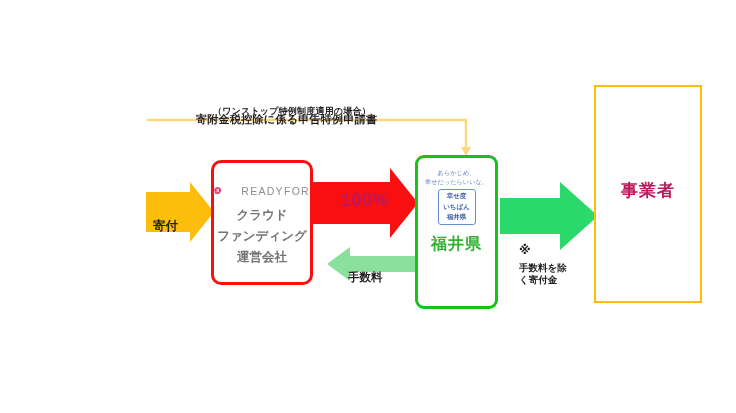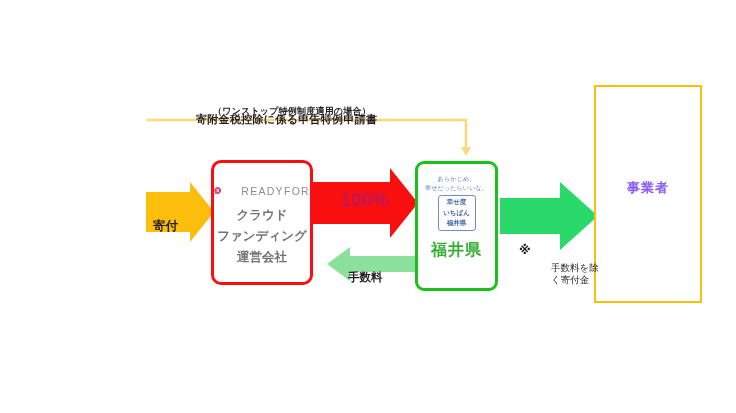--- a/index.html
+++ b/index.html
@@ -63,23 +63,23 @@
     left: 594px; top: 85px;
     width: 108px; height: 218px;
     background: #ffffff;
     border: 2px solid #FBBE0C;
     box-sizing: border-box;
   }
   #business-label {
     position: absolute;
     left: 0; right: 0; top: 92px;
     text-align: center;
-    font-size: 13px;
-    font-weight: 700;
-    color: #8b5cf6;
+    font-size: 17px;
+    font-weight: 700;
+    color: #be185d;
     letter-spacing: 1px;
   }
 
   
   #cf-block {
     left: 211px; top: 160px;
     width: 102px; height: 125px;
     background: #ffffff;
     border: 3px solid #FA0F10;
     border-radius: 10px;
@@ -108,22 +108,22 @@
     font-weight: 700;
     font-size: 12.5px;
     letter-spacing: 0px;
   }
   #cf-line-1 { top: 44px; }
   #cf-line-2 { top: 65px; }
   #cf-line-3 { top: 86px; }
 
   
   #pref-block {
-    left: 415px; top: 161px;
-    width: 83px; height: 130px;
+    left: 415px; top: 155px;
+    width: 83px; height: 154px;
     background: #ffffff;
     border: 3px solid #19C219;
     border-radius: 9px;
     box-sizing: border-box;
   }
   .pref-tag {
     position: absolute;
     left: 0; right: 0;
     text-align: center;
     font-size: 6px;
@@ -211,24 +211,23 @@
   }
   #asterisk-note {
     left: 519px; top: 243px;
     font-size: 12px;
     font-weight: 700;
     color: #231f20;
   }
   #net-note {
     left: 519px; top: 262px;
     font-size: 9.5px;
-    font-weight: 400;
+    font-weight: 700;
     color: #231f20;
     line-height: 12px;
-    margin-left: 32px;
   }
   #net-note span { display: block; }
 </style>
 </head>
 <body>
 
 <div id="diagram">
 
   <svg class="abs" id="arrow-layer" viewBox="0 0 736 413" xmlns="http://www.w3.org/2000/svg">
 

